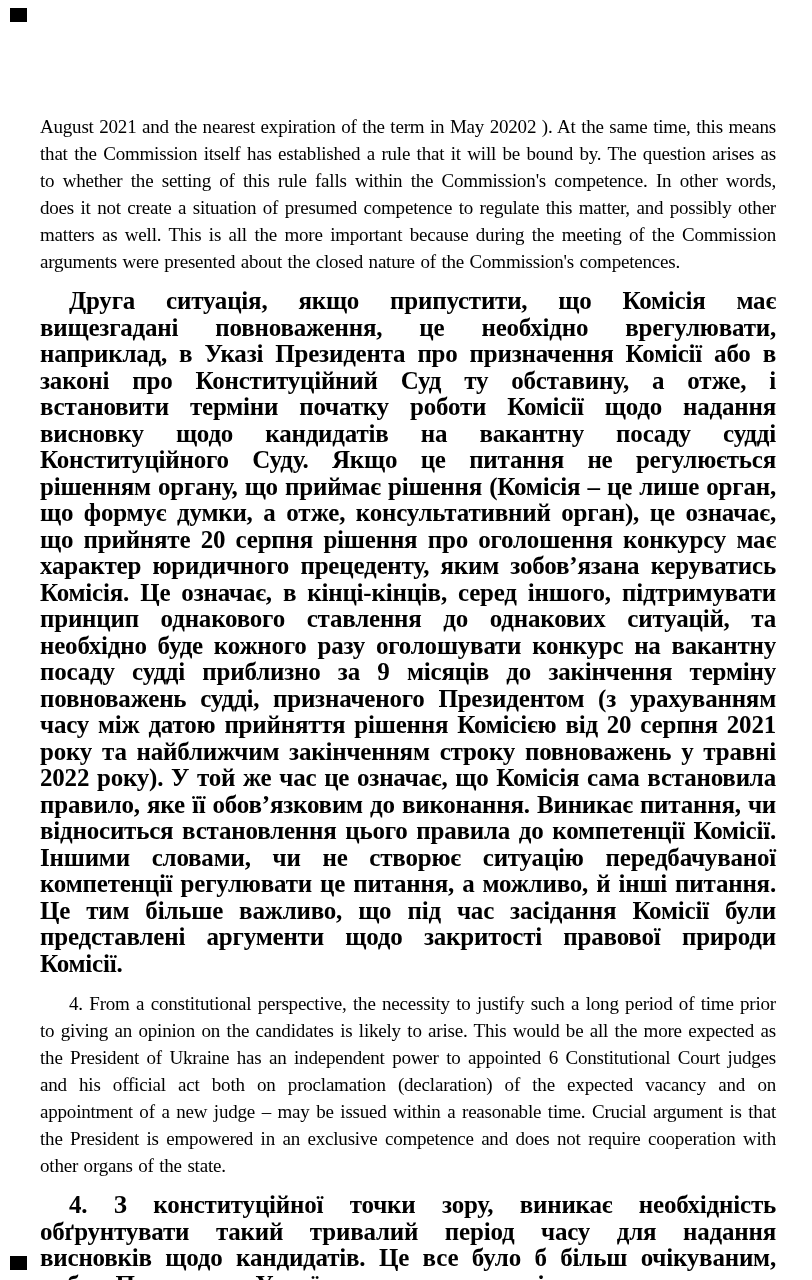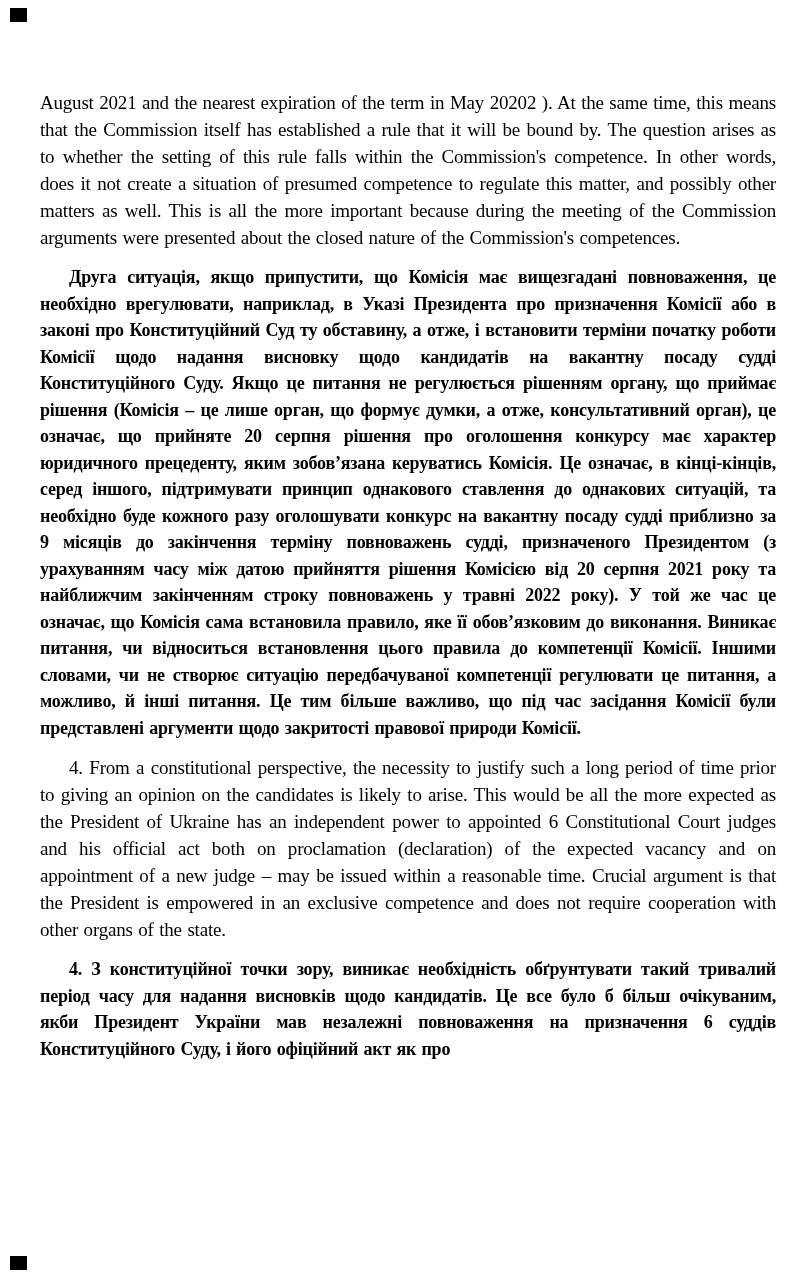--- a/index.html
+++ b/index.html
@@ -15,36 +15,36 @@
     font-family: "Liberation Serif", "DejaVu Serif", serif;
     color: #000000;
   }
   .page {
     position: absolute;
     top: 0;
     left: 0;
     width: 812px;
     height: 1280px;
     box-sizing: border-box;
-    padding: 89px 36px 0 40px;
+    padding: 113px 36px 0 40px;
     background: #ffffff;
   }
   .para {
     margin: 0 0 13px 0;
     text-align: justify;
     letter-spacing: -0.2px;
     word-spacing: 1px;
   }
   .para.regular {
     font-size: 19px;
     line-height: 27px;
     font-weight: normal;
   }
   .para.bold {
-    font-size: 18px;
+    font-size: 25px;
     line-height: 26.5px;
     font-weight: bold;
     margin-top: 9px;
   }
   .para.indent {
     text-indent: 29px;
   }
   .scan-mark {
     position: absolute;
     width: 17px;

